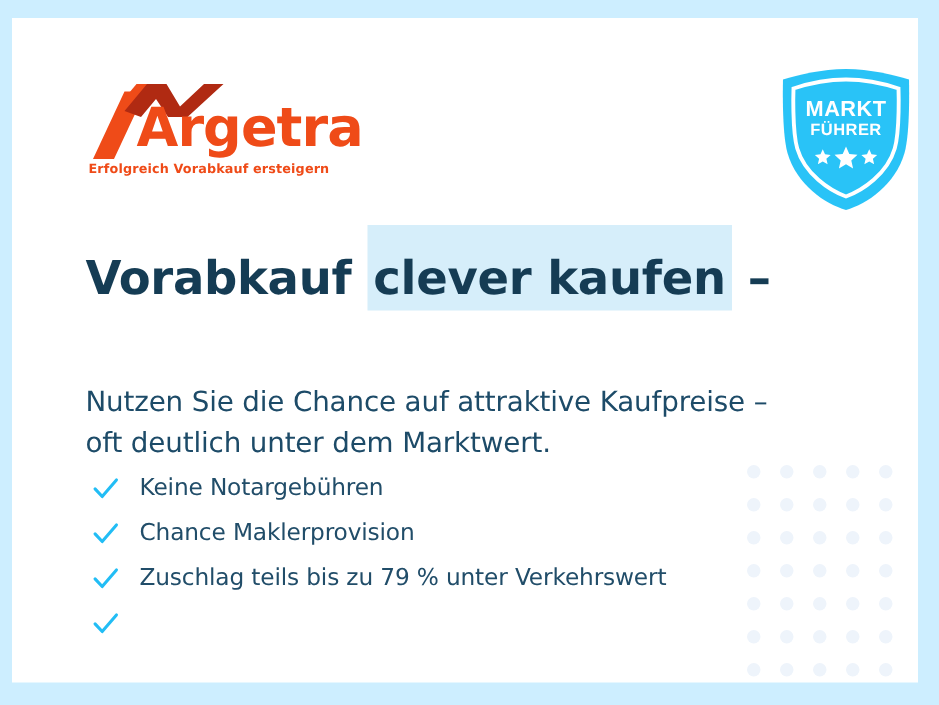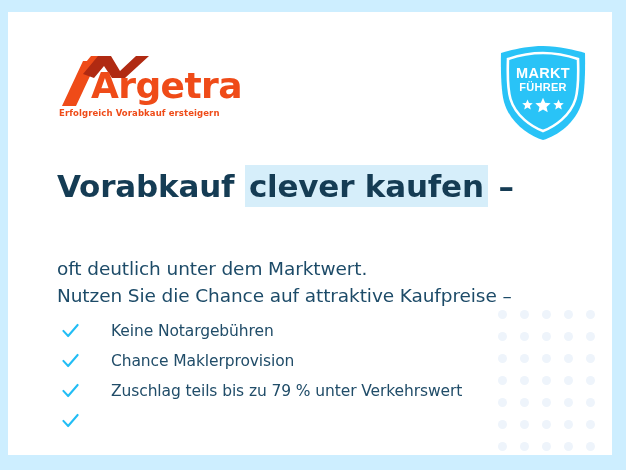--- a/index.html
+++ b/index.html
@@ -91,21 +91,21 @@
     font-weight: 700;
     color: #ef4b18;
     letter-spacing: 0.1px;
     white-space: nowrap;
     font-family: "DejaVu Sans", "Liberation Sans", sans-serif;
   }
 
   
   .badge {
     position: absolute;
-    left: 489px;
+    left: 510px;
     top: 32px;
     width: 92px;
     height: 98px;
   }
   .badge svg { display: block; }
   .badge-text {
     position: absolute;
     left: 0;
     top: 0;
     width: 92px;
@@ -147,21 +147,21 @@
     width: 470px;
     color: #153c54;
     font-size: 31px;
     font-weight: 700;
     line-height: 1.26;
     letter-spacing: -0.2px;
     font-family: "DejaVu Sans", "Liberation Sans", sans-serif;
   }
   .hl-mark {
     background: #d6eefa;
-    padding: 3px 4px 3px 4px;
+    padding: 18px 4px 3px 4px;
     box-decoration-break: clone;
     -webkit-box-decoration-break: clone;
   }
   .headline-line { display: block; white-space: nowrap; }
 
   
   .subheading {
     position: absolute;
     left: 49px;
     top: 224px;
@@ -180,23 +180,23 @@
     position: absolute;
     left: 53px;
     top: 298px;
     width: 440px;
     list-style: none;
     margin: 0;
     padding: 0;
   }
   .bullet {
     display: flex;
-    align-items: flex-end;
+    align-items: center;
     height: 30px;
-    gap: 31px;
+    gap: 13px;
   }
   .check-icon {
     flex: 0 0 auto;
     width: 19px;
     height: 19px;
     display: block;
   }
   .bullet-label {
     color: #214d69;
     font-size: 15.5px;
@@ -280,22 +280,22 @@
             </svg>
         </div>
       </div>
     </div>
 
     <h1 class="headline">
       <span class="headline-line"><span>Vorabkauf </span><span class="hl-mark">clever kaufen</span><span> –</span></span>
     </h1>
 
     <p class="subheading">
+      <span class="sub-line">Nutzen Sie die Chance auf attraktive Kaufpreise –</span>
       <span class="sub-line">oft deutlich unter dem Marktwert.</span>
-      <span class="sub-line">Nutzen Sie die Chance auf attraktive Kaufpreise –</span>
     </p>
 
     <ul class="bullets">
       <li class="bullet">
         <svg class="check-icon" viewBox="0 0 24 24">
             <path d="M3 12.5 L9 19 L21 5" fill="none" stroke="#22bdf5" stroke-width="2.6" stroke-linecap="round" stroke-linejoin="round"></path>
           </svg>
         <span class="bullet-label">Keine Notargebühren</span>
       </li>
       <li class="bullet">

